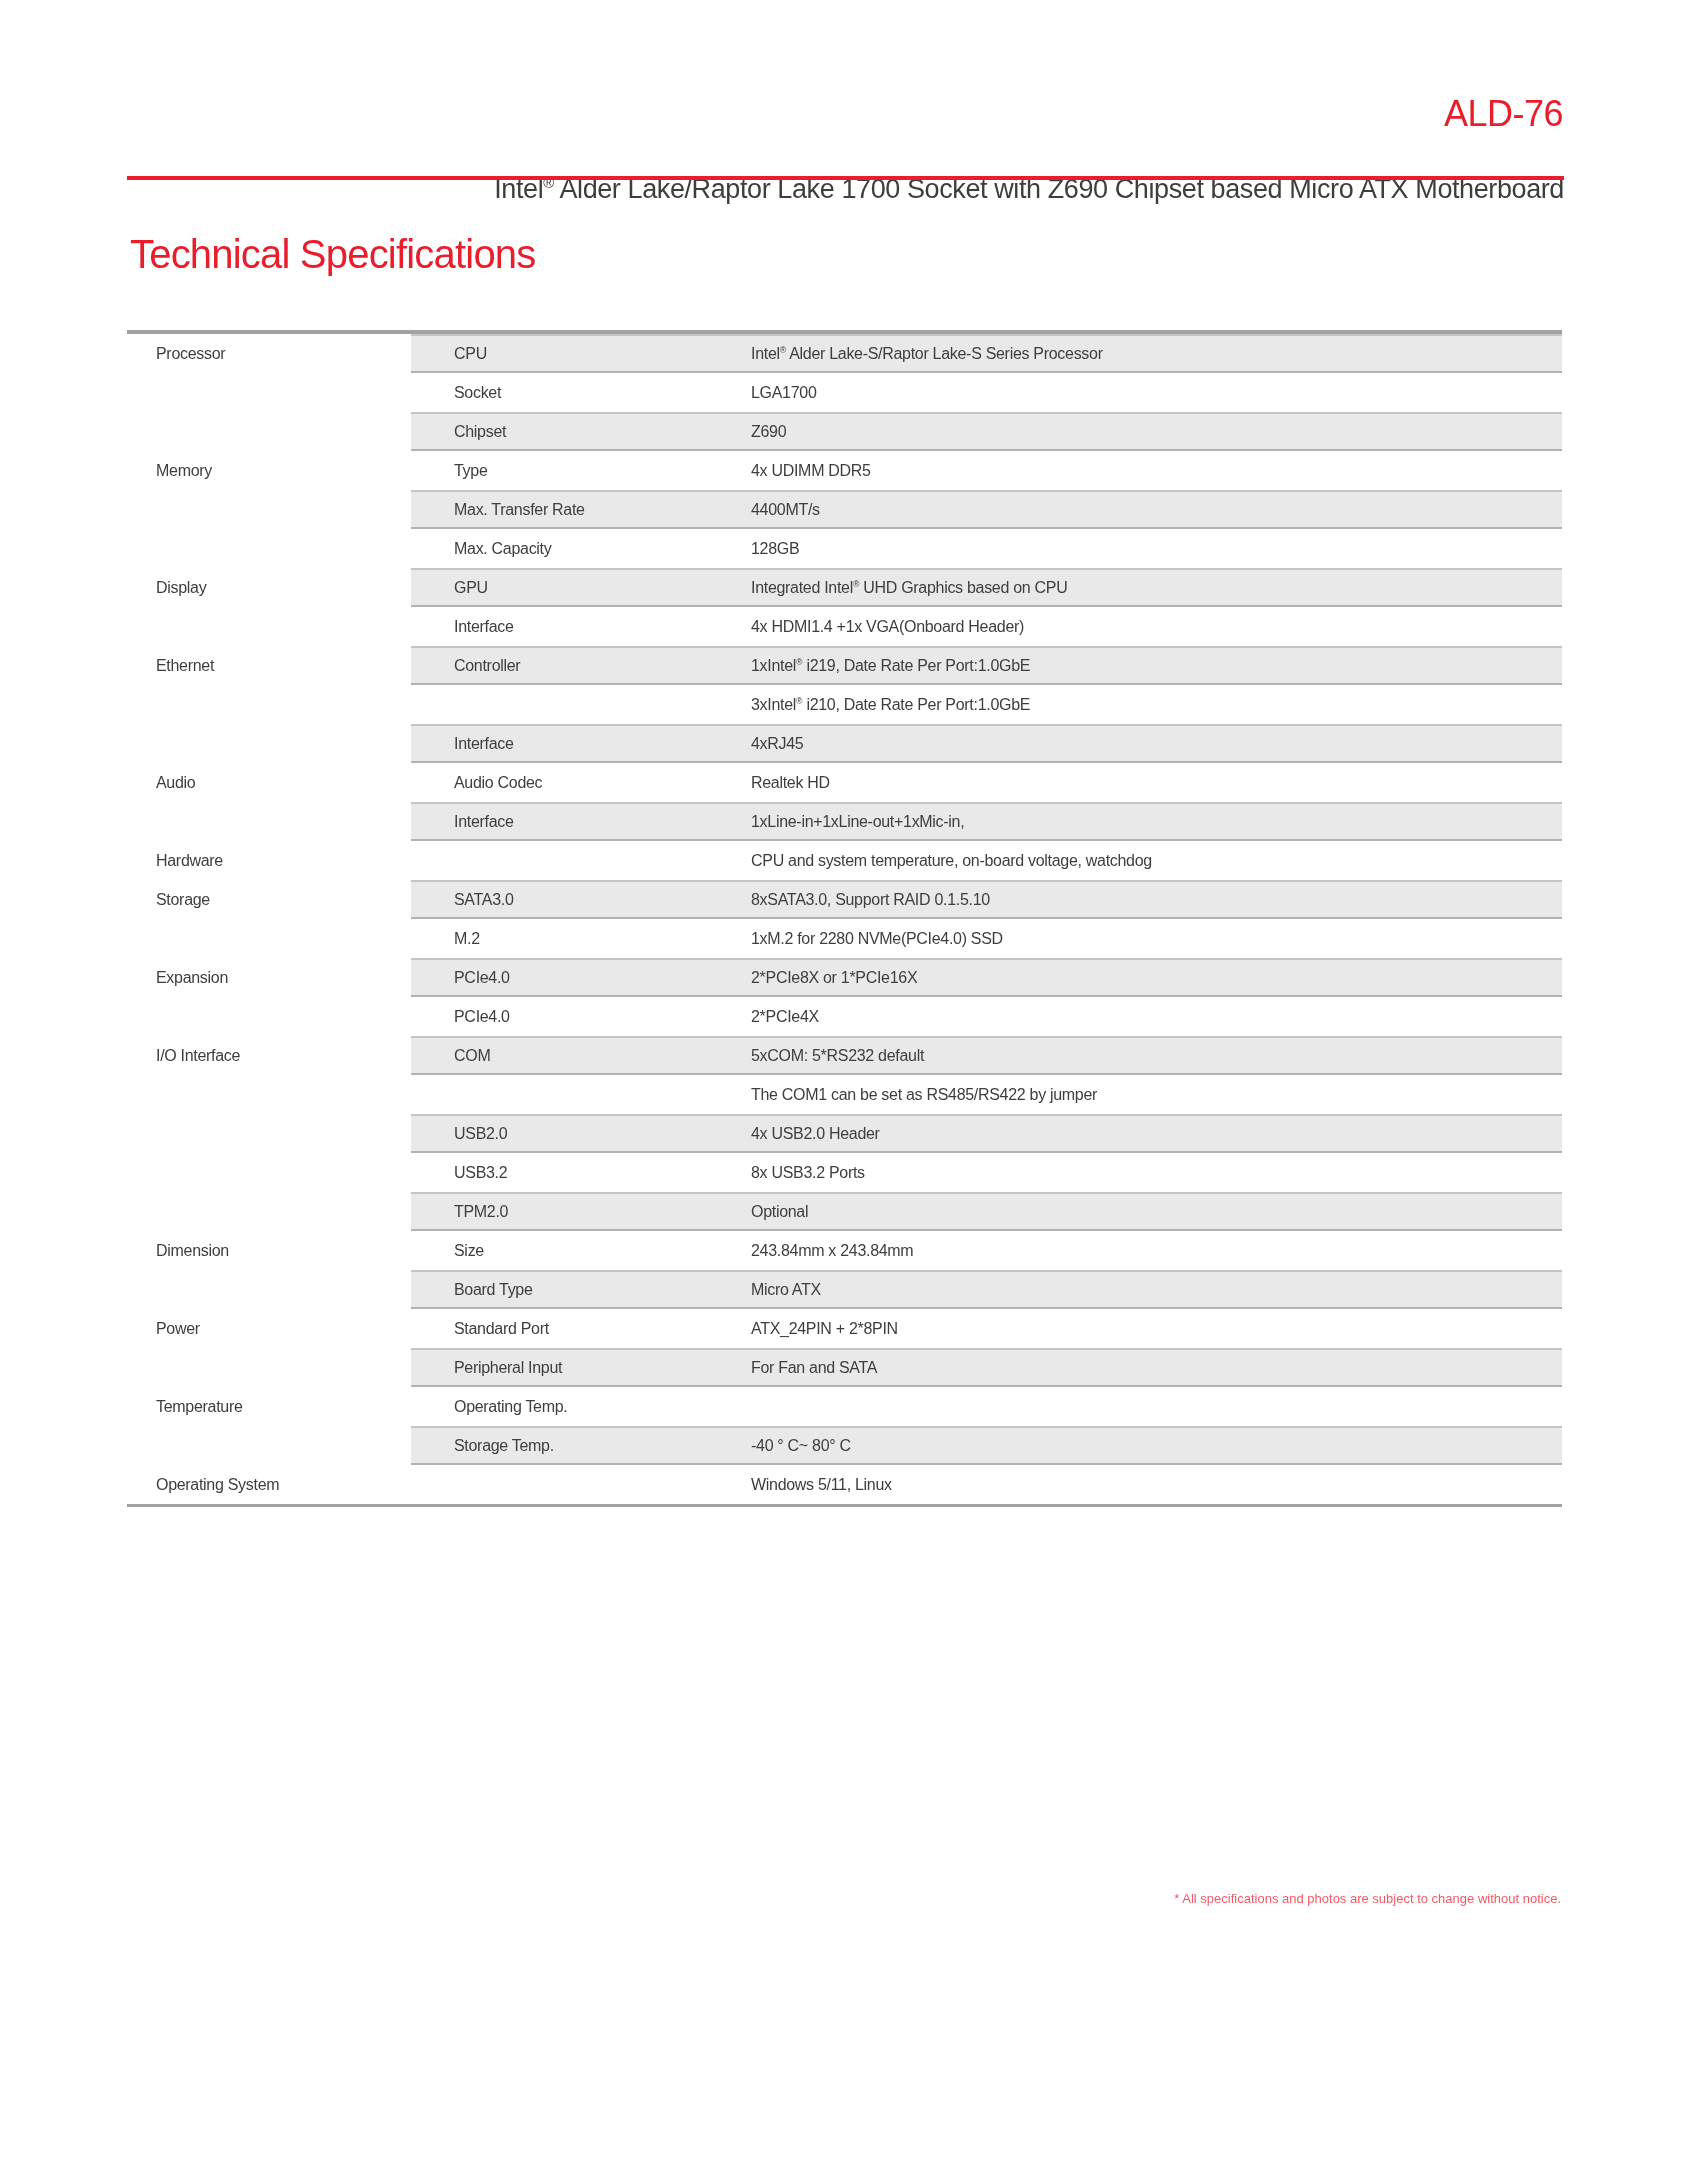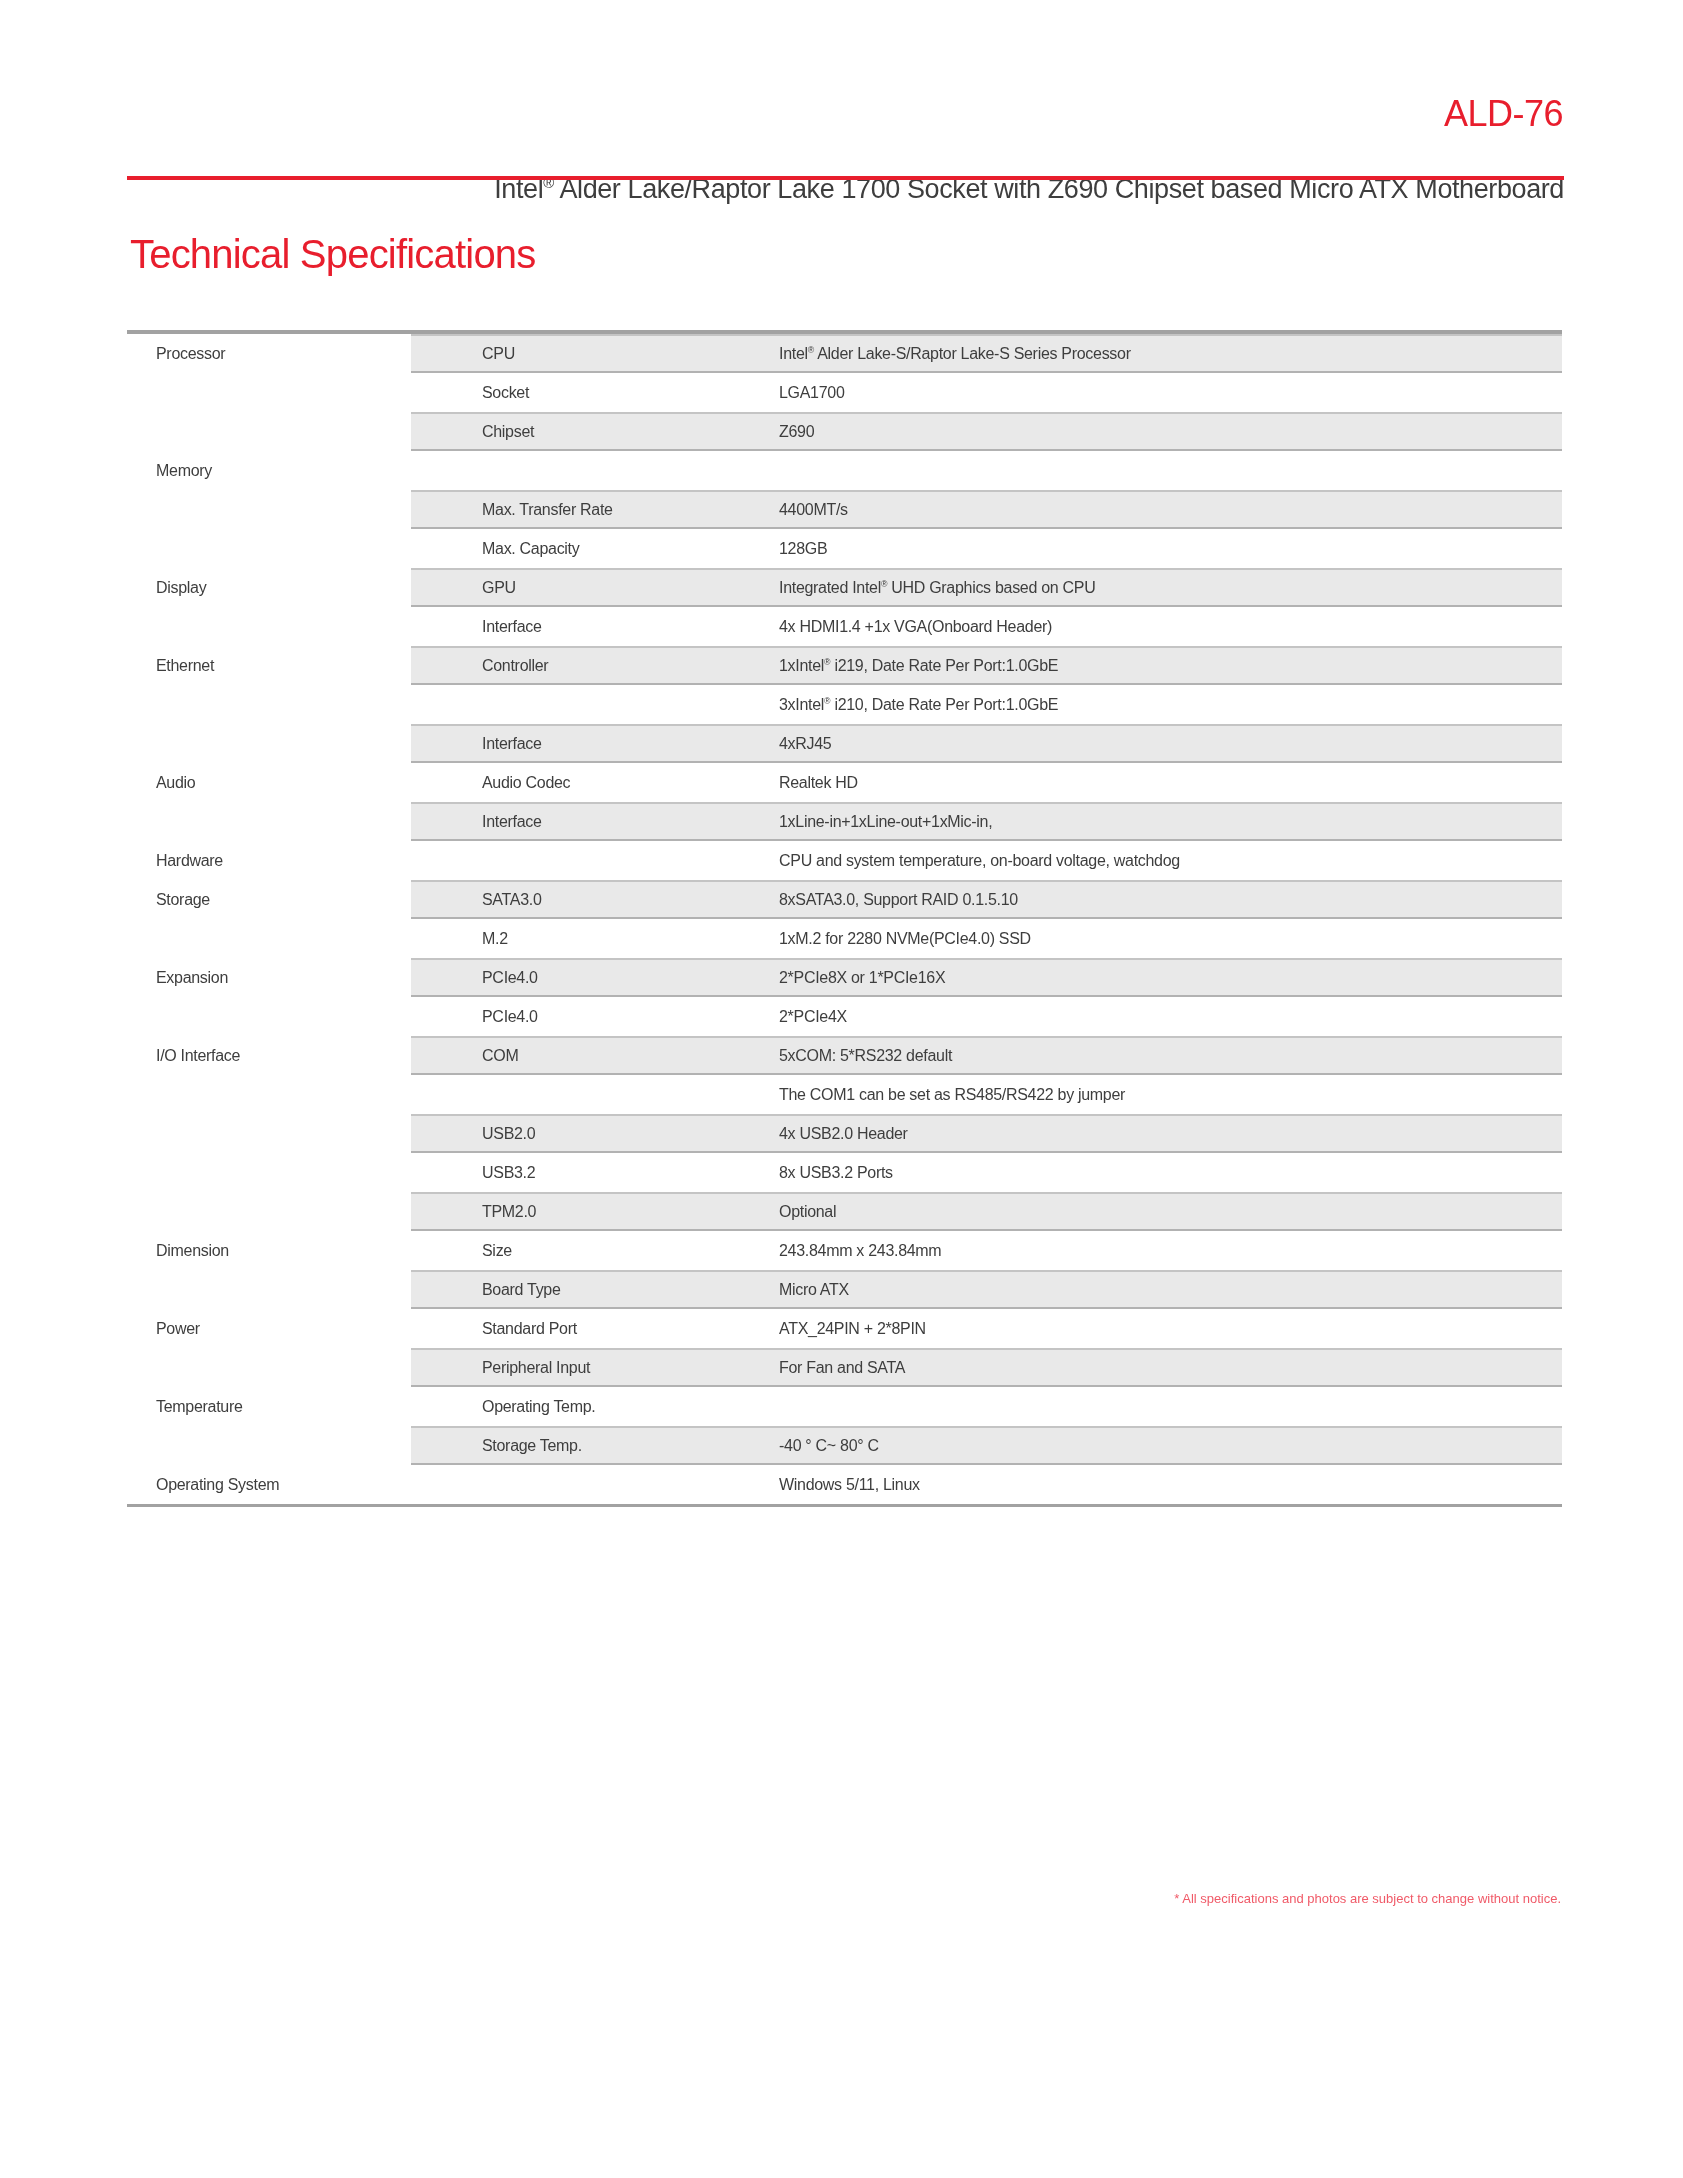--- a/index.html
+++ b/index.html
@@ -81,21 +81,20 @@
     align-items: center;
   }
   .pair.shaded {
     background: var(--shaded-row-bg);
     box-shadow: inset 0 2px 0 var(--row-separator), inset 0 -2px 0 var(--row-separator-dark);
   }
   .label {
     width: 340px;
     padding-left: 43px;
     white-space: nowrap;
-    margin-left: 28px;
   }
   .value {
     flex: 1;
     white-space: nowrap;
   }
   sup.reg {
     font-size: 0.55em;
     vertical-align: super;
     line-height: 0;
   }
@@ -141,20 +140,24 @@
     <div class="row">
       <div class="cat"></div>
       <div class="pair shaded">
         <div class="label">Chipset</div>
         <div class="value">Z690</div>
       </div>
     </div>
 
     <div class="row">
       <div class="cat">Memory</div>
+      <div class="pair">
+        <div class="label">Type</div>
+        <div class="value">4x UDIMM DDR5</div>
+      </div>
     </div>
 
     <div class="row">
       <div class="cat"></div>
       <div class="pair shaded">
         <div class="label">Max. Transfer Rate</div>
         <div class="value">4400MT/s</div>
       </div>
     </div>
 

